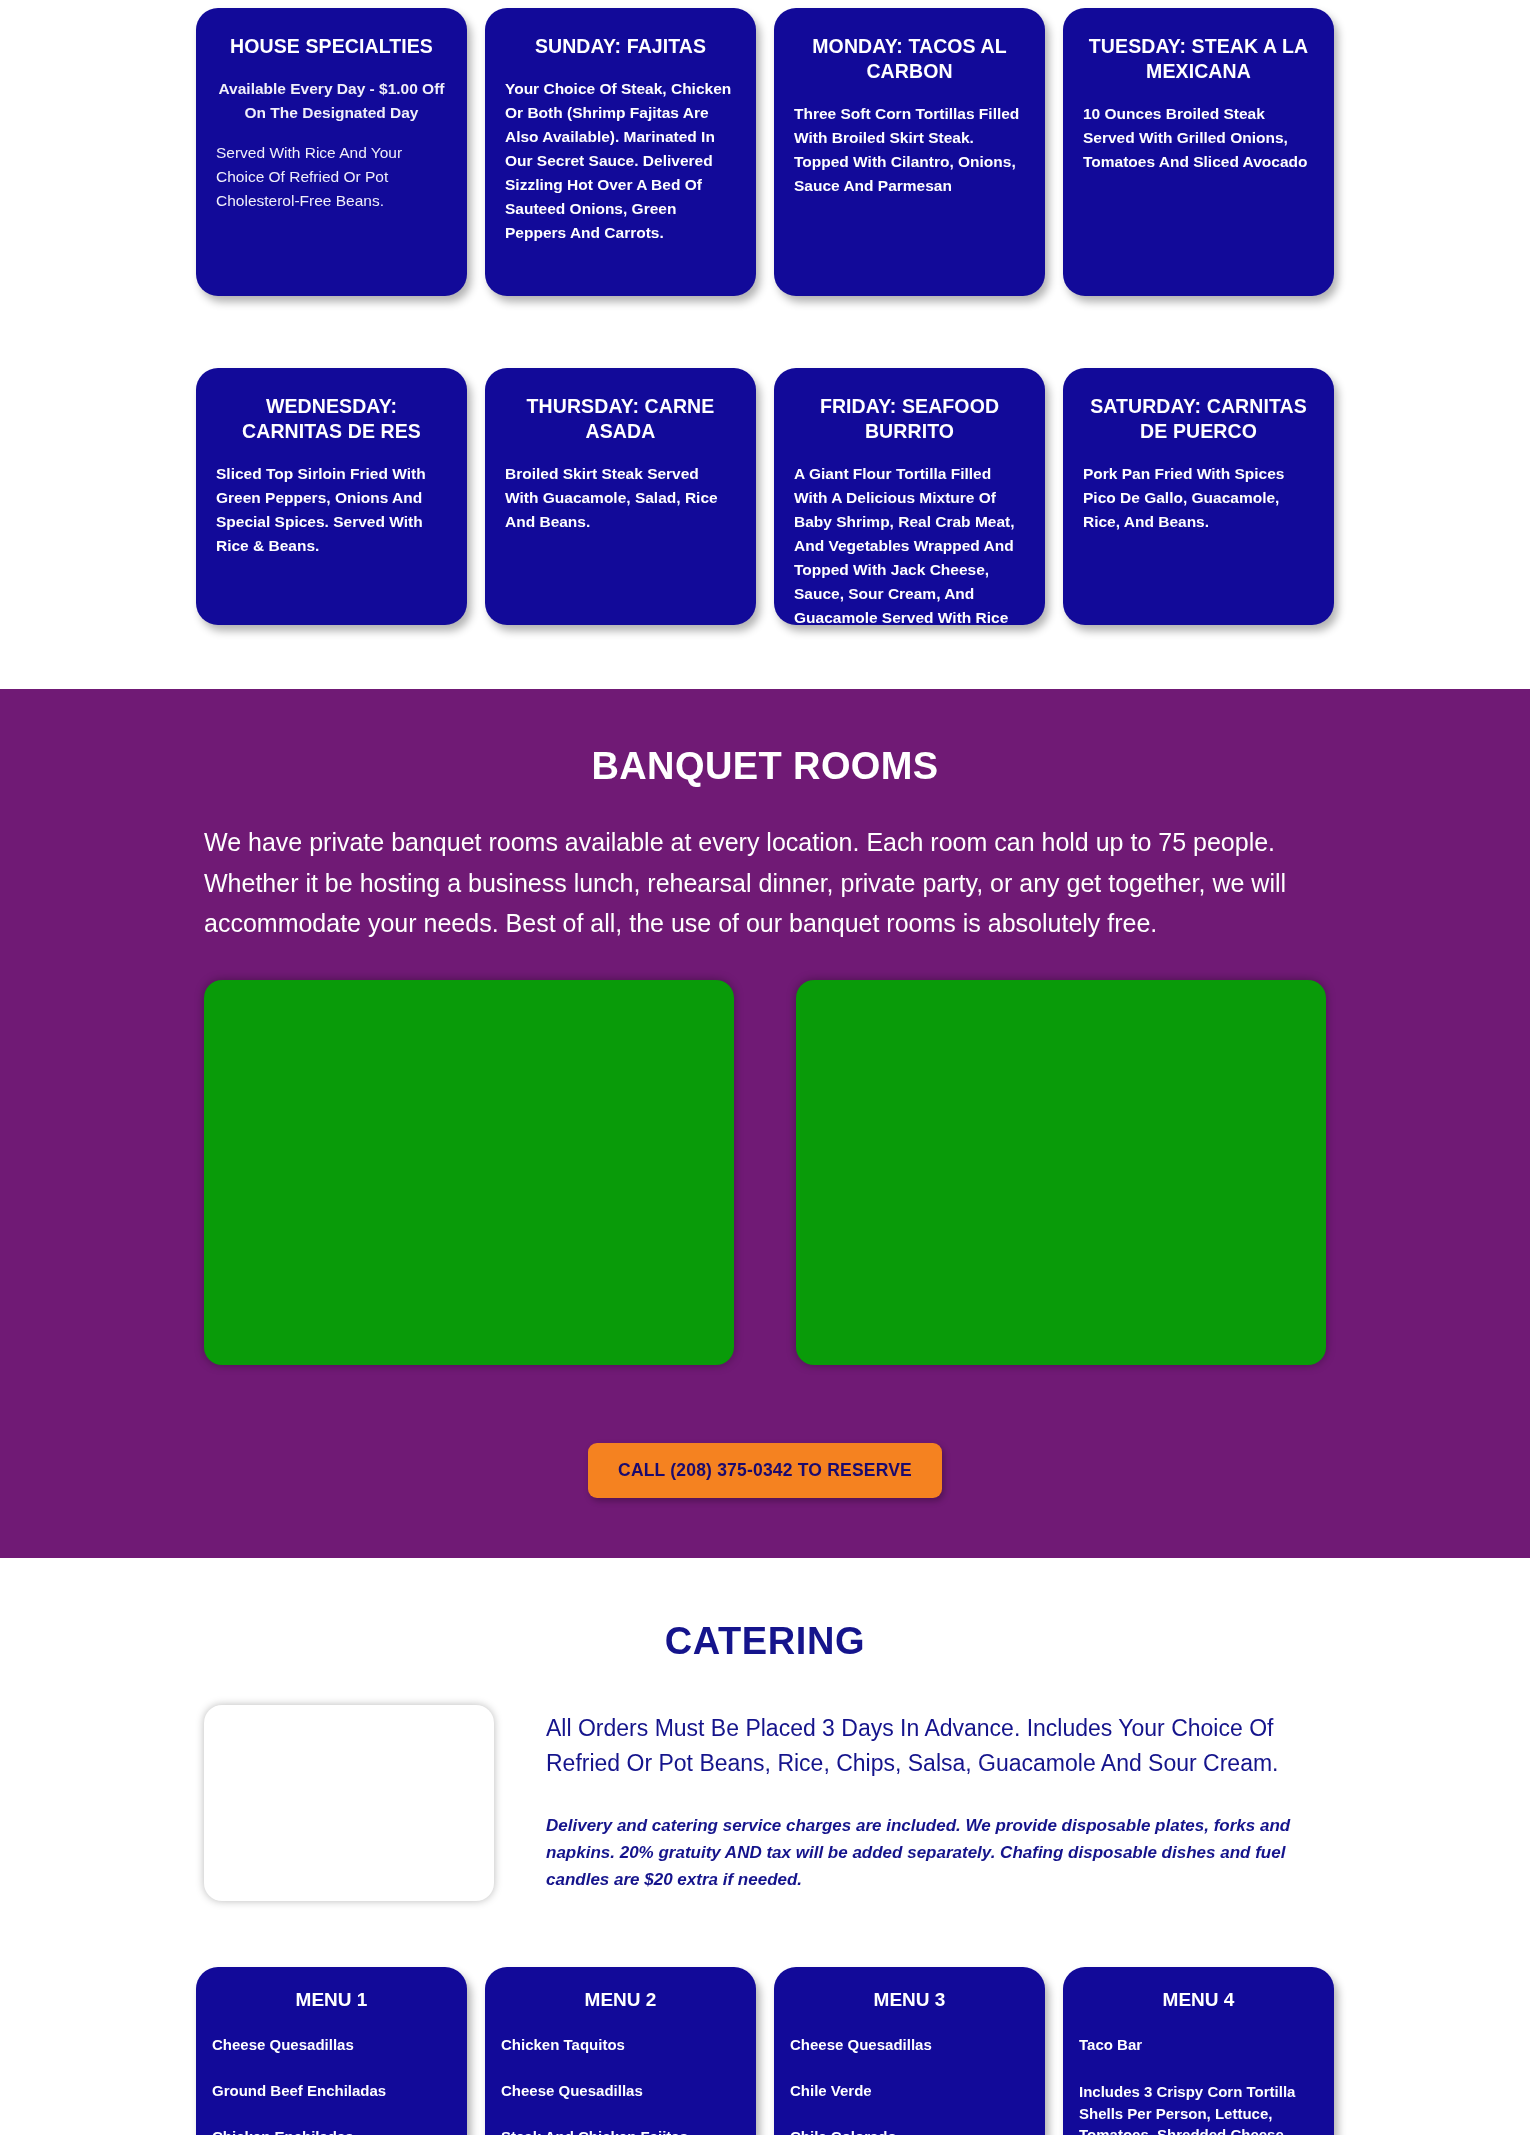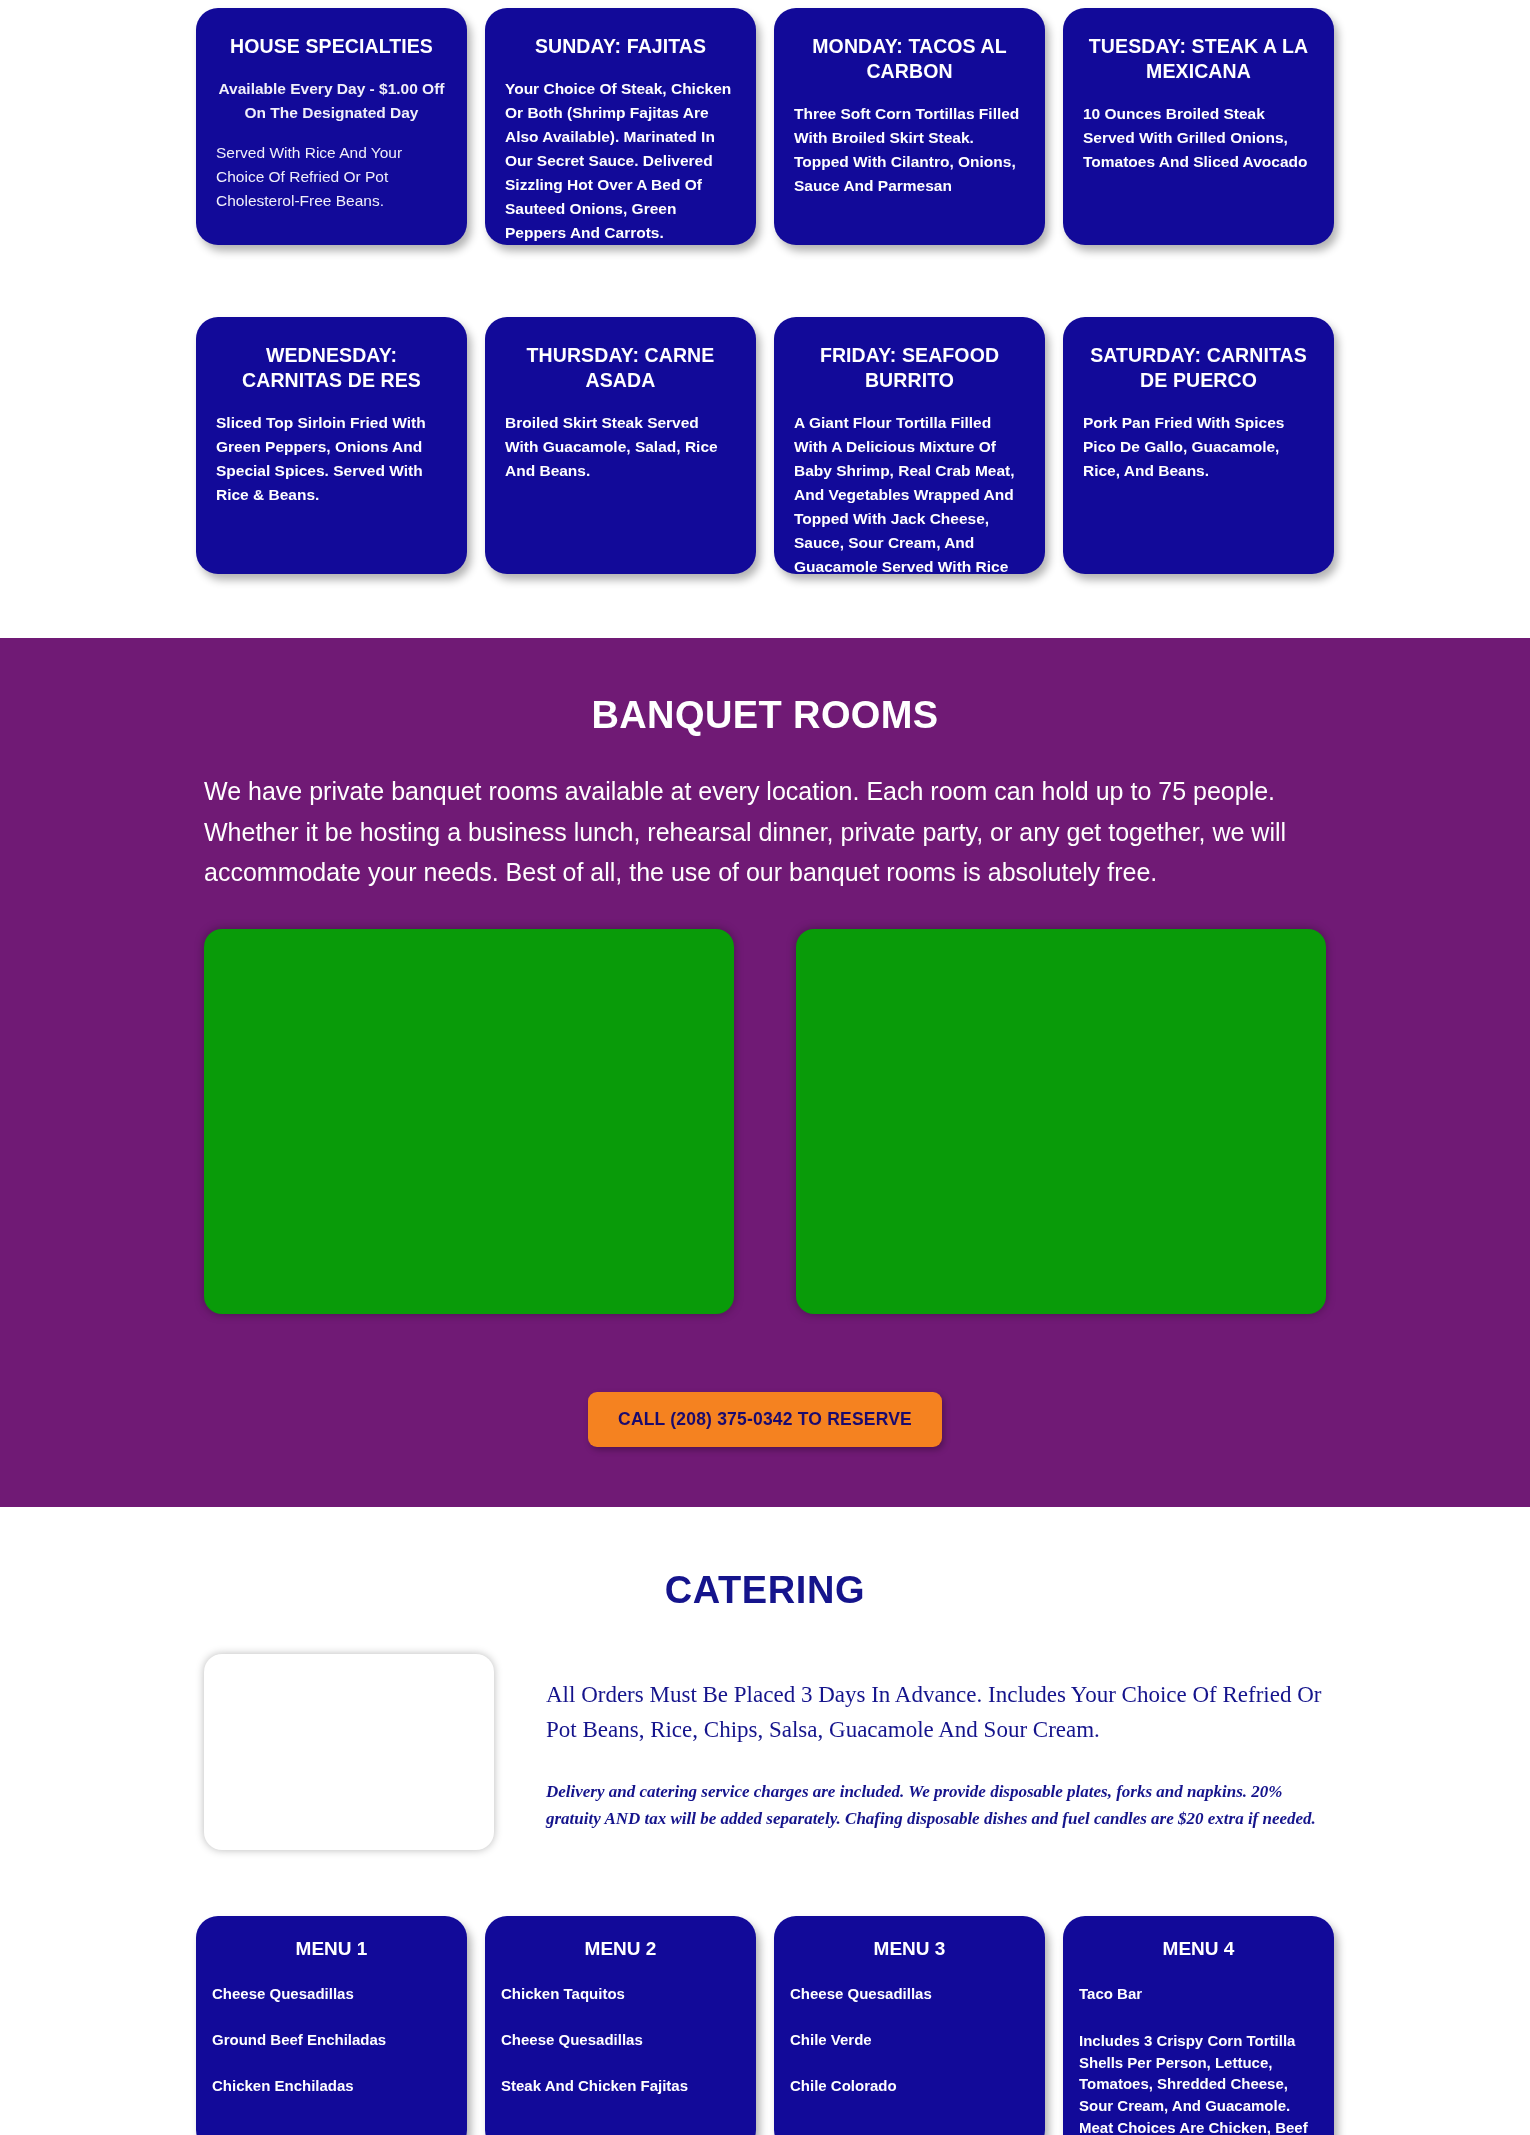--- a/index.html
+++ b/index.html
@@ -49,21 +49,21 @@
     padding-top: 8px;
   }
   .card-row {
     display: flex;
     gap: 18px;
     padding: 0 196px;
     align-items: flex-start;
   }
   .card-row .blue-card { flex: 1 1 0; }
 
-  .row-1 .blue-card { height: 237px; }
+  .row-1 .blue-card { height: 288px; }
   .row-2 { margin-top: 72px; }
   .row-2 .blue-card { height: 257px; }
 
   
   .banquet-section {
     background: #701a75;
     margin-top: 64px;
     padding: 56px 0 60px 0;
     color: #ffffff;
   }
@@ -123,22 +123,21 @@
     font-weight: bold;
     color: #15148c;
     text-align: center;
     letter-spacing: 0.6px;
     margin-bottom: 42px;
   }
   .catering-body {
     display: flex;
     gap: 52px;
     padding: 0 204px;
-    align-items: center;
-    font-family: Liberation Serif, serif;
+    align-items: flex-start;
   }
   .catering-img {
     width: 290px;
     height: 196px;
     flex: 0 0 290px;
     background: #ffffff;
     border-radius: 18px;
     box-shadow: 0 0 9px rgba(0,0,0,0.28);
   }
   .catering-copy { flex: 1 1 auto; padding-top: 6px; }

